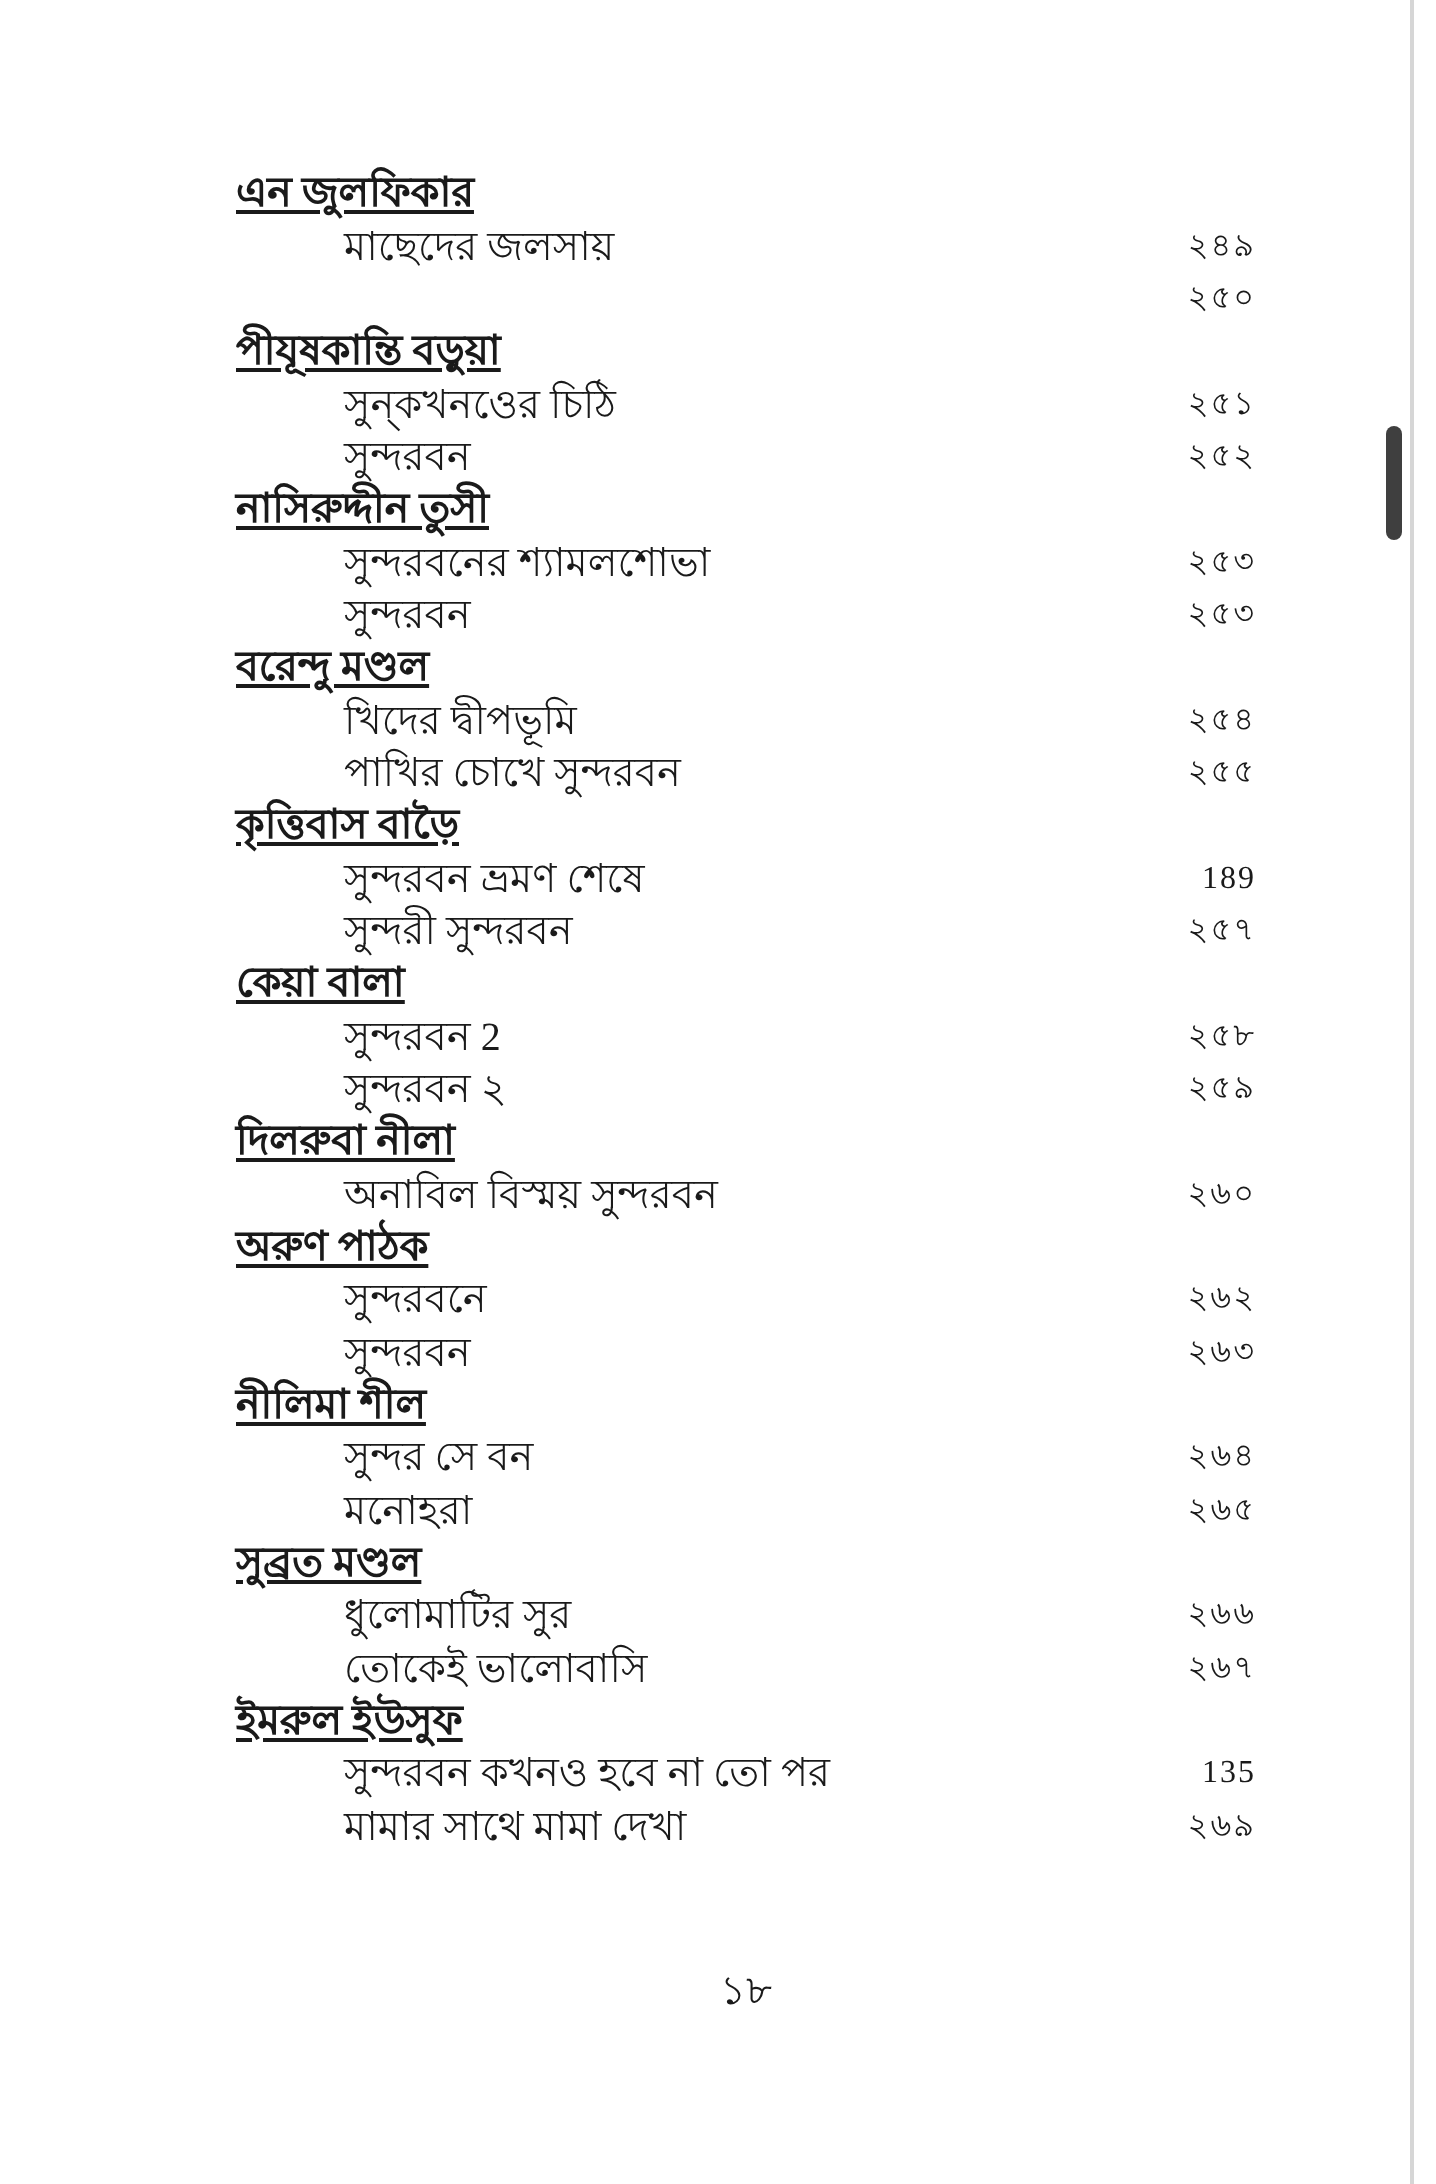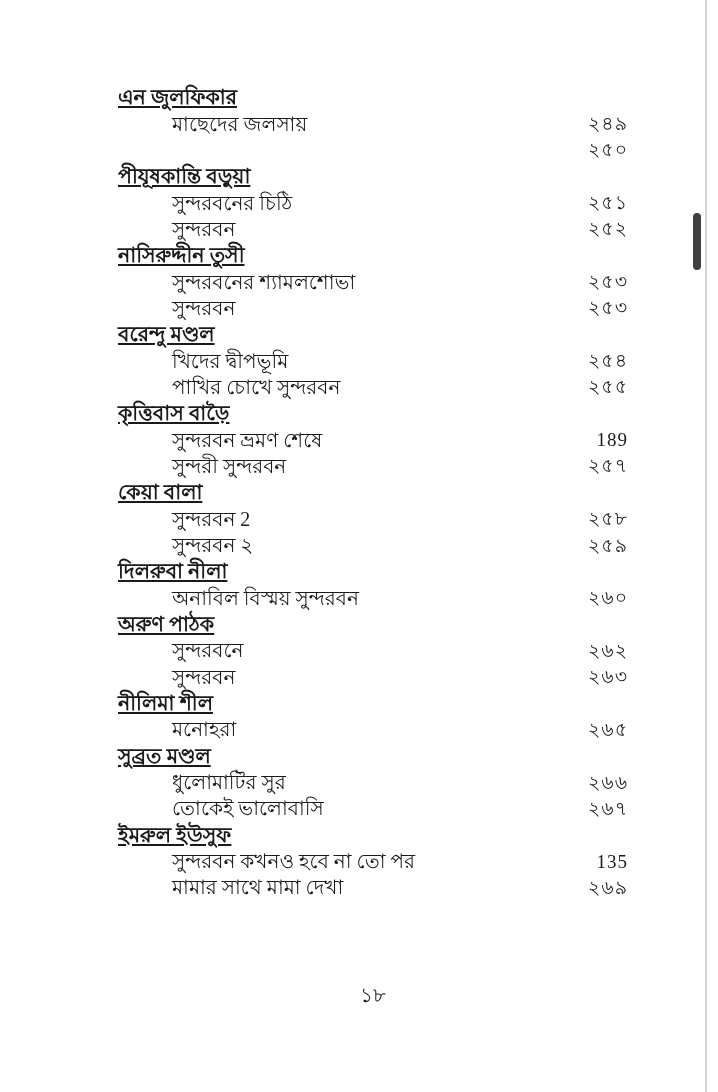--- a/index.html
+++ b/index.html
@@ -27,21 +27,21 @@
   .row.author-row {
     font-weight: 700;
     font-size: 20.5px;
     text-decoration: underline;
   }
   .row.work-row .work-title {
     padding-left: 54px;
   }
   .row.work-row .work-page {
     margin-left: auto;
-    font-size: 19px;
+    font-size: 16px;
     letter-spacing: 1px;
   }
   .footer-pageno {
     position: absolute;
     left: 118px; top: 980px;
     width: 510px;
     text-align: center;
     font-size: 20px;
   }
   .scrollbar-track {
@@ -68,21 +68,21 @@
     <div class="row author-row">এন জুলফিকার</div>
     <div class="row work-row">
       <span class="work-title">মাছেদের জলসায়</span>
       <span class="work-page">২৪৯</span>
     </div>
     <div class="row work-row">
       <span class="work-page">২৫০</span>
     </div>
     <div class="row author-row">পীযূষকান্তি বড়ুয়া</div>
     <div class="row work-row">
-      <span class="work-title">সুন্দরবনের চিঠি</span>
+      <span class="work-title">সুন্কখনওের চিঠি</span>
       <span class="work-page">২৫১</span>
     </div>
     <div class="row work-row">
       <span class="work-title">সুন্দরবন</span>
       <span class="work-page">২৫২</span>
     </div>
     <div class="row author-row">নাসিরুদ্দীন তুসী</div>
     <div class="row work-row">
       <span class="work-title">সুন্দরবনের শ্যামলশোভা</span>
       <span class="work-page">২৫৩</span>
@@ -127,20 +127,24 @@
     <div class="row work-row">
       <span class="work-title">সুন্দরবনে</span>
       <span class="work-page">২৬২</span>
     </div>
     <div class="row work-row">
       <span class="work-title">সুন্দরবন</span>
       <span class="work-page">২৬৩</span>
     </div>
     <div class="row author-row">নীলিমা শীল</div>
     <div class="row work-row">
+      <span class="work-title">সুন্দর সে বন</span>
+      <span class="work-page">২৬৪</span>
+    </div>
+    <div class="row work-row">
       <span class="work-title">মনোহরা</span>
       <span class="work-page">২৬৫</span>
     </div>
     <div class="row author-row">সুব্রত মণ্ডল</div>
     <div class="row work-row">
       <span class="work-title">ধুলোমাটির সুর</span>
       <span class="work-page">২৬৬</span>
     </div>
     <div class="row work-row">
       <span class="work-title">তোকেই ভালোবাসি</span>

